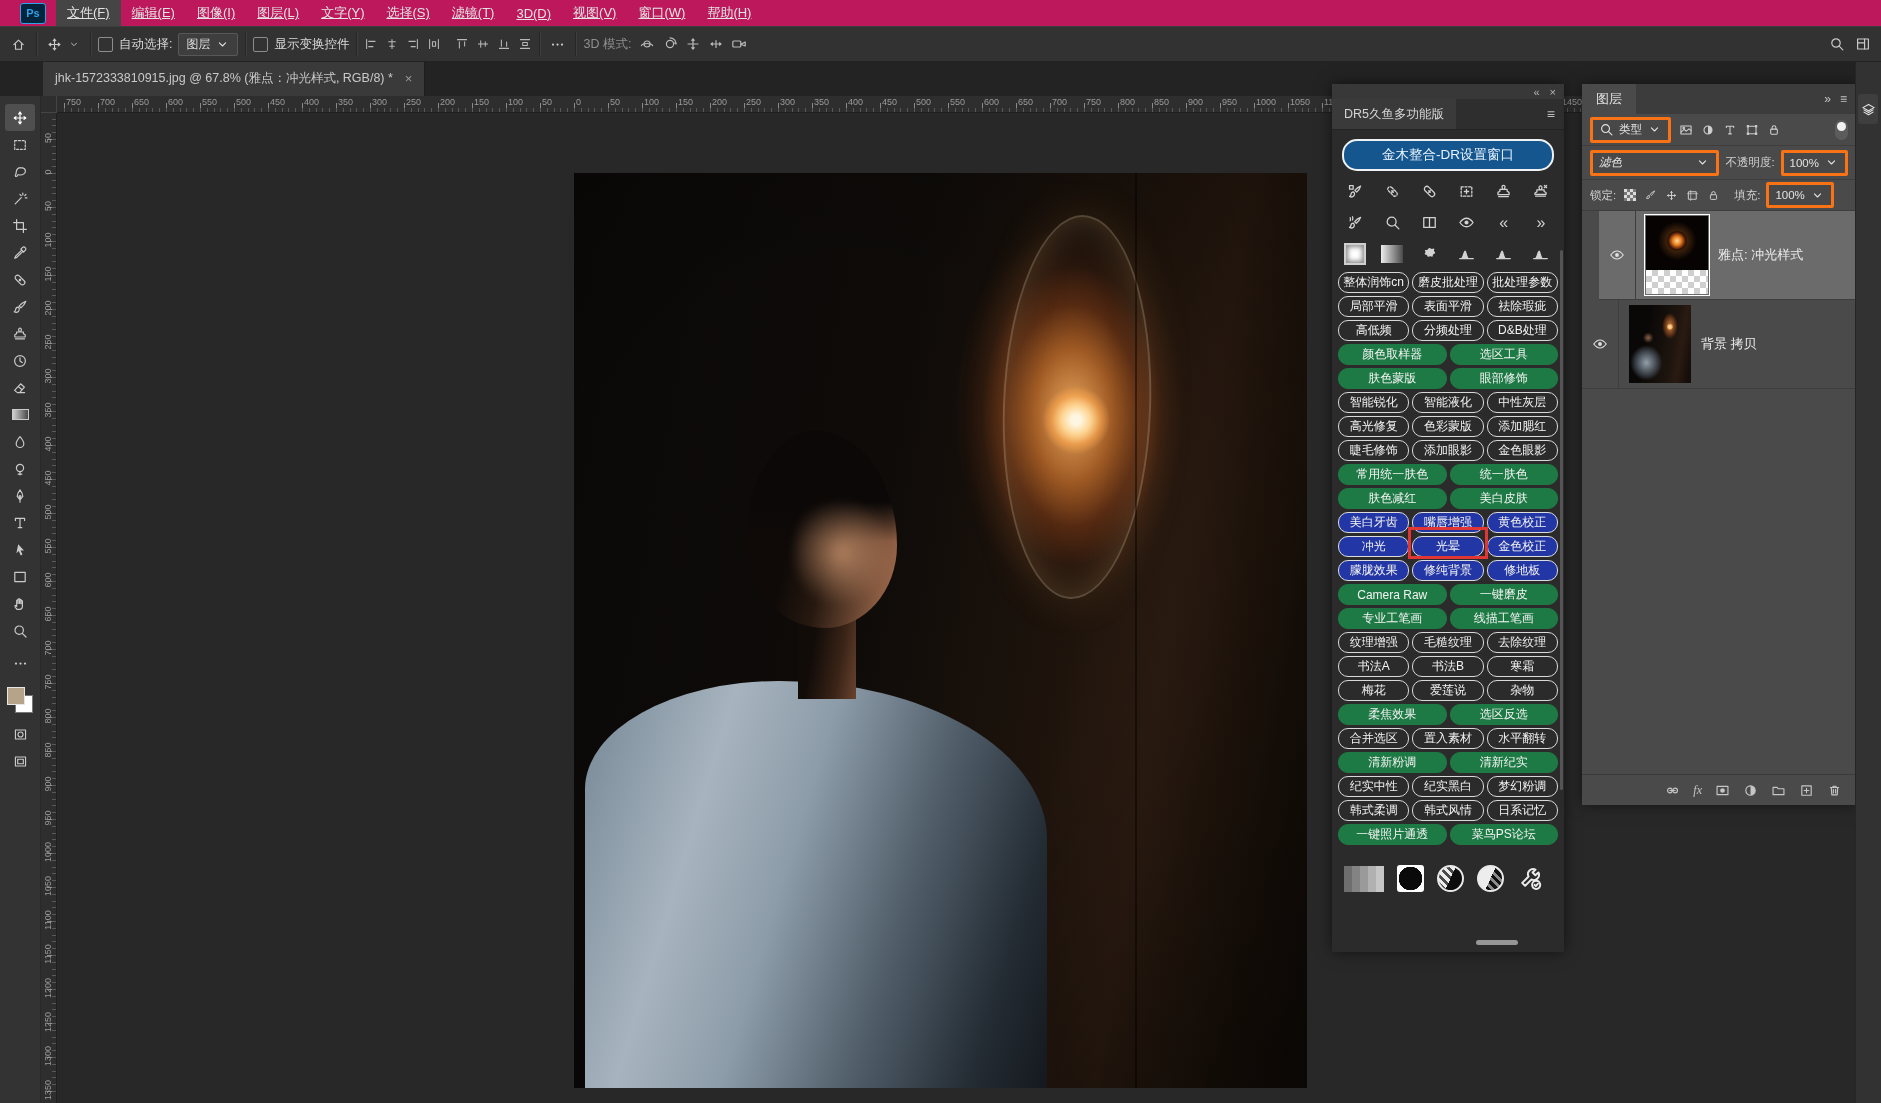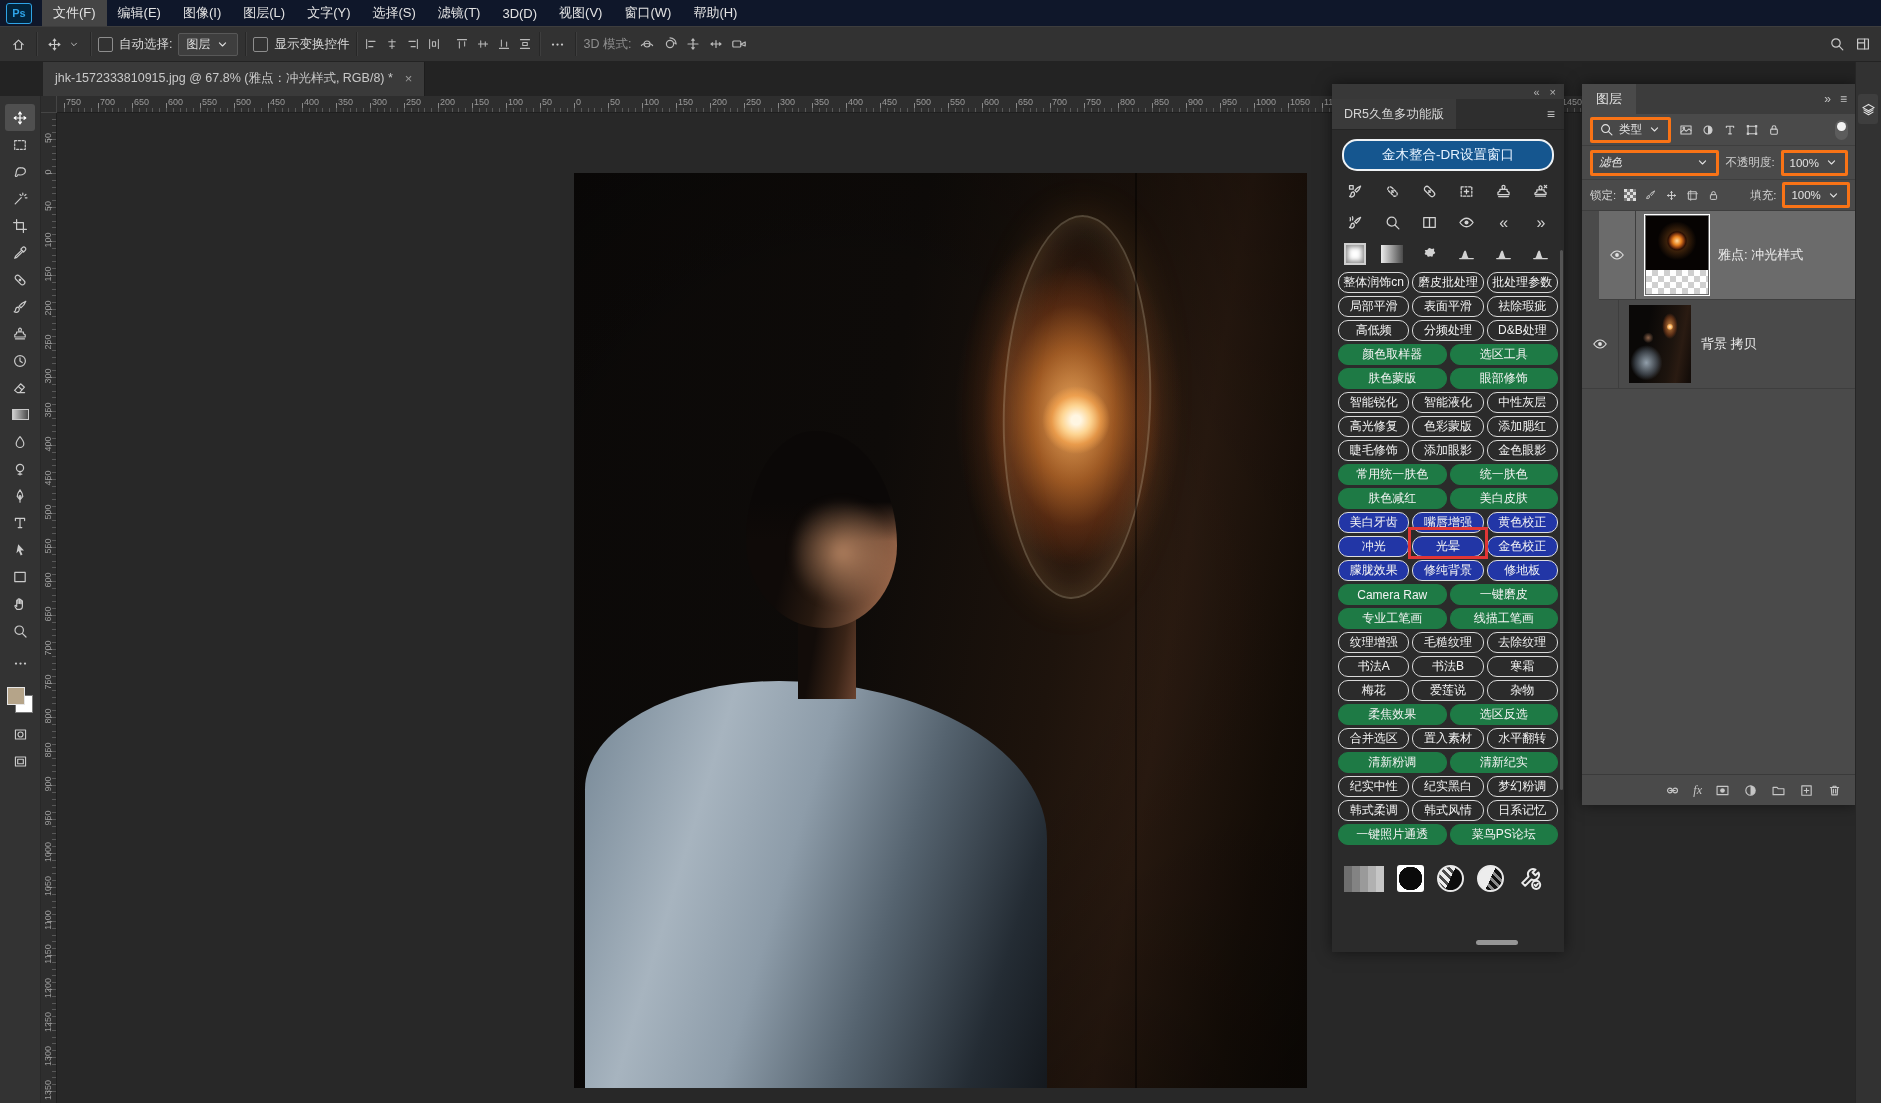--- a/index.html
+++ b/index.html
@@ -1,22 +1,22 @@
 <!DOCTYPE html>
 <html><head>
 <meta charset="utf-8">
 <style>
   html,body{margin:0;padding:0;background:#191919;}
   body{font-family:"Liberation Sans","DejaVu Sans",sans-serif;-webkit-font-smoothing:antialiased;}
   .app{position:relative;width:1881px;height:1103px;background:#282828;overflow:hidden;color:#d6d6d6;}
 
   
-  .menu-bar{position:absolute;left:0;top:0;right:0;height:26px;background:#0f172a;display:flex;align-items:center;padding-left:6px;z-index:60;border-bottom:1px solid #232323;}
+  .menu-bar{position:absolute;left:0;top:0;right:0;height:26px;background:#be185d;display:flex;align-items:center;padding-left:20px;z-index:60;border-bottom:1px solid #232323;}
   .ps-logo{width:24px;height:19px;border:1px solid #2ea3e6;border-radius:3px;background:#02243c;color:#2ea3e6;font-size:11px;font-weight:bold;display:flex;align-items:center;justify-content:center;margin-right:10px;}
-  .menu-item{height:100%;display:flex;align-items:center;padding:0 11px;font-size:13px;color:#e3e3e3;cursor:default;}
+  .menu-item{height:100%;display:flex;align-items:center;padding:0 11px;font-size:13px;color:#e3e3e3;cursor:default;text-decoration:underline;}
   .menu-item.hl{background:#454545;}
 
   
   .options-bar{position:absolute;left:0;top:26px;right:0;height:34px;background:#323232;border-top:1px solid #3d3d3d;border-bottom:1px solid #232323;display:flex;align-items:center;padding:0 8px;z-index:60;}
   .sep{width:1px;height:24px;background:#272727;box-shadow:1px 0 0 #3e3e3e;margin:0 7px;flex:none;}
   .obtn{display:inline-flex;align-items:center;justify-content:center;color:#c9c9c9;padding:2px 3px;border-radius:2px;flex:none;}
   .chk{width:13px;height:13px;border:1px solid #8d8d8d;border-radius:2px;background:transparent;display:inline-block;margin-right:6px;flex:none;}
   .olbl{font-size:12.5px;color:#d8d8d8;white-space:nowrap;}
   .olbl.dim,.dimico{color:#8f8f8f;}
   .fld{display:inline-flex;align-items:center;gap:5px;height:21px;padding:0 7px;background:#3e3e3e;border:1px solid #585858;border-radius:2px;font-size:12px;color:#dedede;white-space:nowrap;flex:none;}
@@ -872,21 +872,21 @@
               <path d="M1.8 5.8h12.4M5.8 1.8v12.4" opacity=".7"></path>
             </svg>
           </span>
           <span class="lock-ico">
             <svg viewBox="0 0 16 16" width="13" height="13" fill="none" stroke="currentColor" stroke-width="1.2" stroke-linecap="round" stroke-linejoin="round">
               <rect x="4.2" y="7" width="7.6" height="5.8" rx="1"></rect>
               <path d="M5.8 7V5.4a2.2 2.2 0 0 1 4.4 0V7"></path>
             </svg>
           </span>
         </span>
-      <span class="lp-lbl" style="margin-left:24px;">填充:</span>
+      <span class="lp-lbl" style="margin-left:8px;">填充:</span>
       <span class="lp-fld">
         <span>100%</span>
         <span class="ico">
             <svg viewBox="0 0 16 16" width="15" height="15" fill="none" stroke="currentColor" stroke-width="1.2" stroke-linecap="round" stroke-linejoin="round">
               <path d="M4.7 6.3 8 9.6l3.3-3.3"></path>
             </svg>
           </span>
       </span>
     </div>
     <div class="lp-layers" id="lp-layers">

